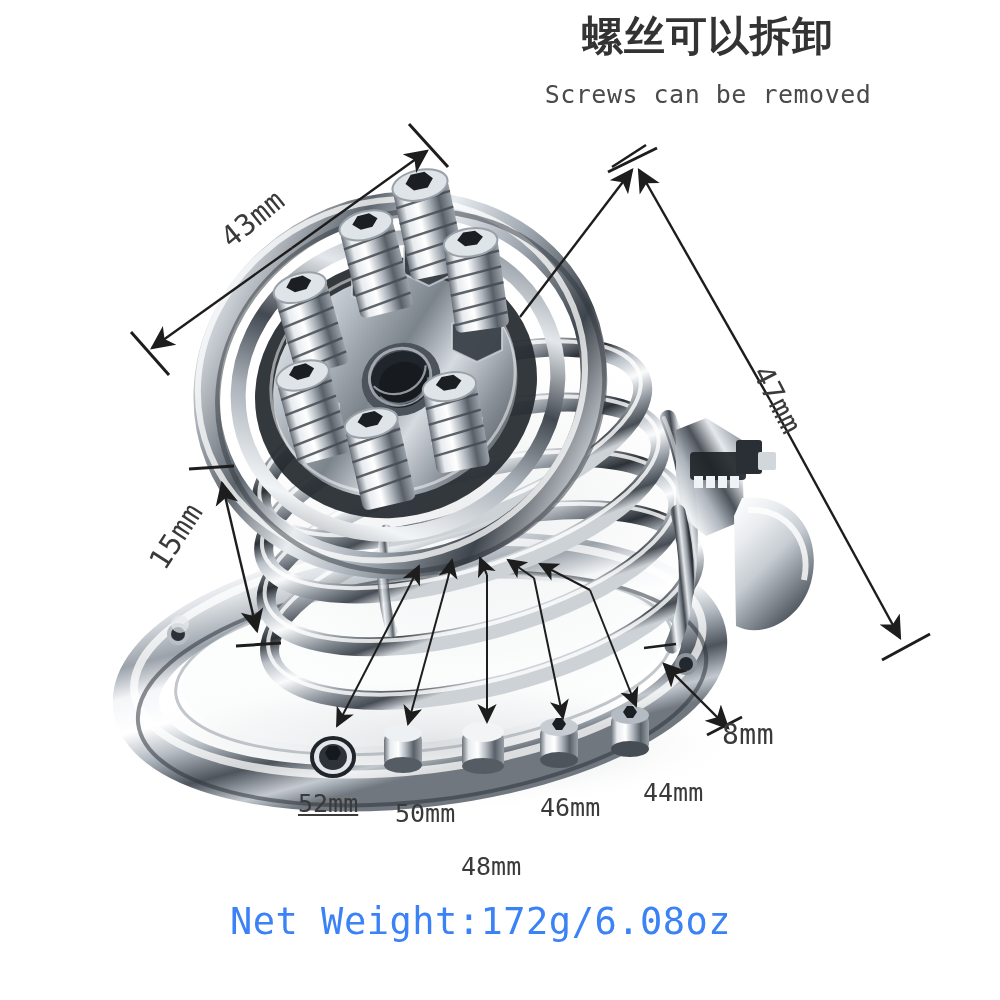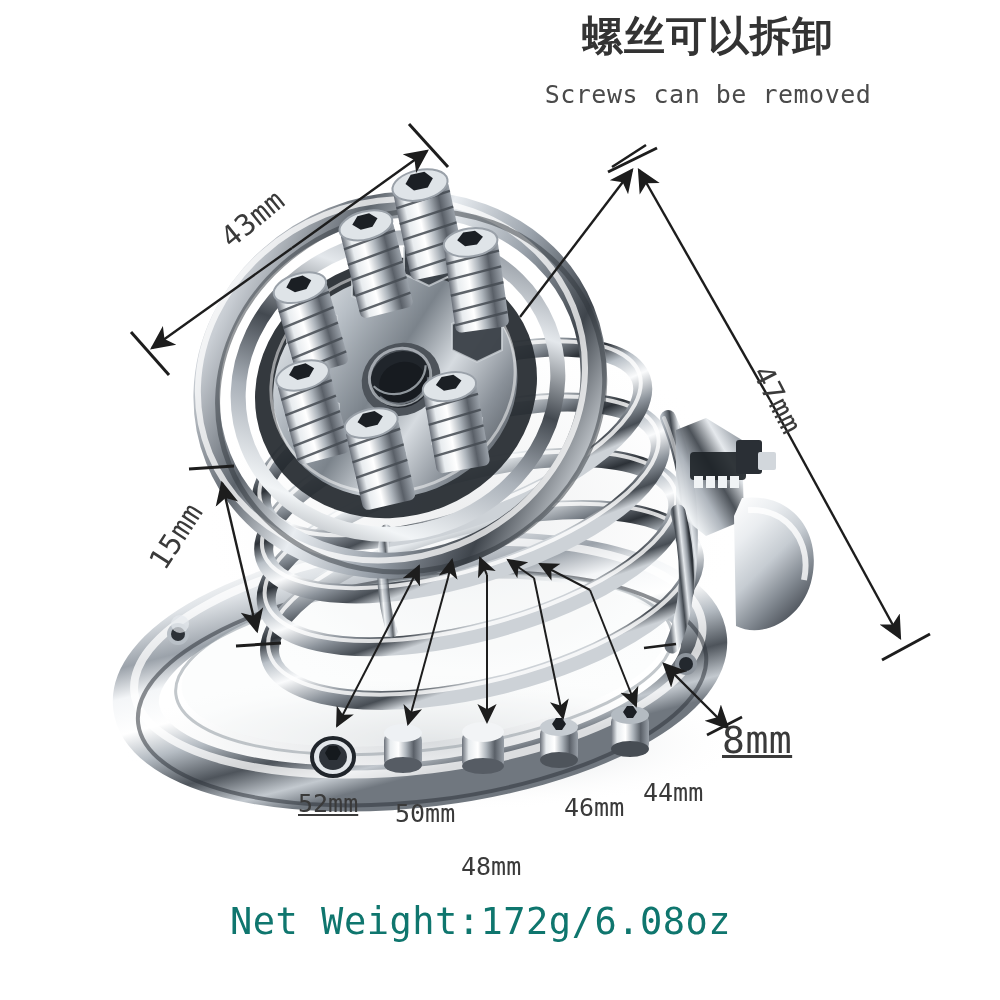--- a/index.html
+++ b/index.html
@@ -21,38 +21,38 @@
     left:548px;top:16px;width:320px;
     font-family:Liberation Sans, sans-serif;
     font-size:41px;font-weight:700;letter-spacing:1px;color:#333;
   }
   #cap-en{
     left:538px;top:68px;width:340px;
     font-size:25px;letter-spacing:0.5px;color:#4a4a4a;margin-top:14px;
   }
   #netwt{
     left:230px;top:903px;width:480px;
-    font-size:37px;letter-spacing:0.5px;color:#0f766e;text-align:center;
+    font-size:37px;letter-spacing:0.5px;color:#3b82f6;text-align:center;
   }
   .dimlabel{
     position:absolute;color:#3a3a3a;white-space:nowrap;
     font-size:27px;letter-spacing:0.5px;
   }
   .sizelabel{
     position:absolute;color:#3a3a3a;white-space:nowrap;
     font-size:25px;letter-spacing:0px;
   }
   #lab43{left:214px;top:228px;transform:rotate(-39deg);transform-origin:left top;font-size:29px;}
   #lab47{left:776px;top:360px;transform:rotate(63deg);transform-origin:left top;font-size:29px;}
   #lab15{left:142px;top:557px;transform:rotate(-57deg);transform-origin:left top;font-size:29px;}
-  #lab8 {left:722px;top:718px;font-size:38px;text-decoration:underline;}
+  #lab8 {left:722px;top:718px;font-size:28px;}
   #lab52{left:298px;top:789px;text-decoration:underline;}
   #lab50{left:379px;top:799px;margin-left:16px;}
   #lab48{left:461px;top:852px;}
-  #lab46{left:540px;top:793px;margin-left:24px;}
+  #lab46{left:540px;top:793px;}
   #lab44{left:618px;top:778px;margin-left:25px;}
 </style>
 </head>
 <body>
 
 <div id="stage">
 
   <svg class="lyr" viewBox="0 0 1000 1000">
     <defs>
 

